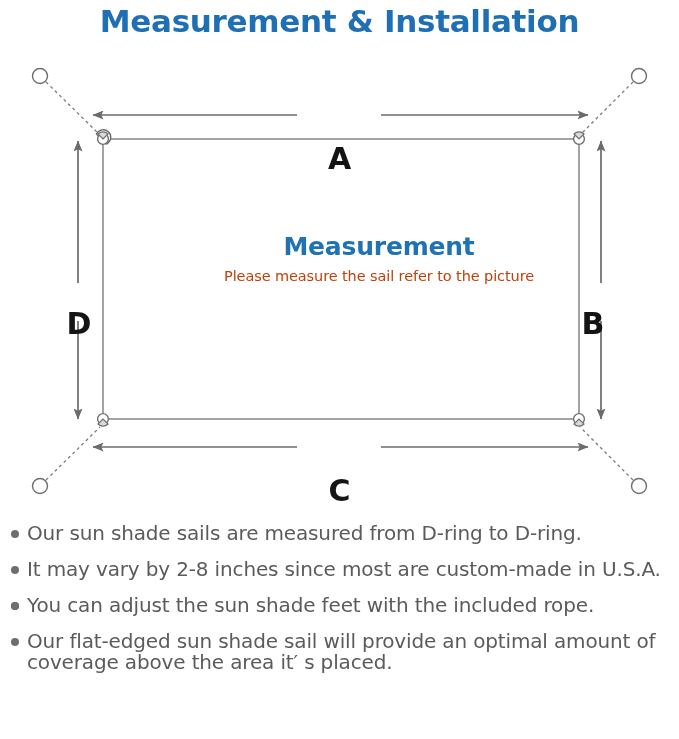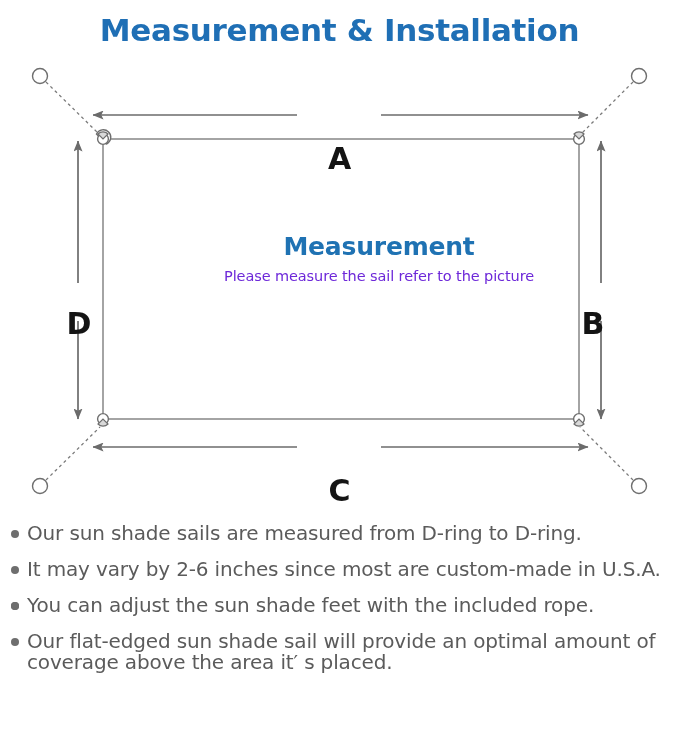--- a/index.html
+++ b/index.html
@@ -21,21 +21,21 @@
     position: absolute;
     left: 0;
     top: 0;
     width: 679px;
     text-align: center;
     font-size: 31px;
     font-weight: bold;
     color: #1f6fb5;
     letter-spacing: -0.3px;
     line-height: 40px;
-    padding-top: 10px;
+    padding-top: 1px;
   }
 
   
   .diagram-wrap {
     position: absolute;
     left: 0;
     top: 46px;
     width: 679px;
     height: 470px;
   }
@@ -56,21 +56,21 @@
   }
   .center-title {
     font-size: 25px;
     font-weight: bold;
     color: #1f72b3;
     line-height: 30px;
     letter-spacing: -0.2px;
   }
   .center-sub {
     font-size: 14.5px;
-    color: #6d28d9;
+    color: #c2410c;
     line-height: 22px;
     margin-top: 3px;
     letter-spacing: -0.1px;
   }
 
   
   .dim-letter {
     position: absolute;
     font-size: 30px;
     font-weight: bold;
@@ -184,21 +184,21 @@
   <div class="dim-letter dim-d">D</div>
 </div>
 
 <div class="notes">
   <div class="note-item">
     <span class="note-bullet"></span>
     <span>Our sun shade sails are measured from D-ring to D-ring.</span>
   </div>
   <div class="note-item">
     <span class="note-bullet"></span>
-    <span>It may vary by 2-6 inches since most are custom-made in U.S.A.</span>
+    <span>It may vary by 2-8 inches since most are custom-made in U.S.A.</span>
   </div>
   <div class="note-item">
     <span class="note-bullet"></span>
   </div>
   <div class="note-item">
     <span class="note-bullet"></span>
     <span>You can adjust the sun shade feet with the included rope.</span>
   </div>
   <div class="note-item">
     <span class="note-bullet"></span>

